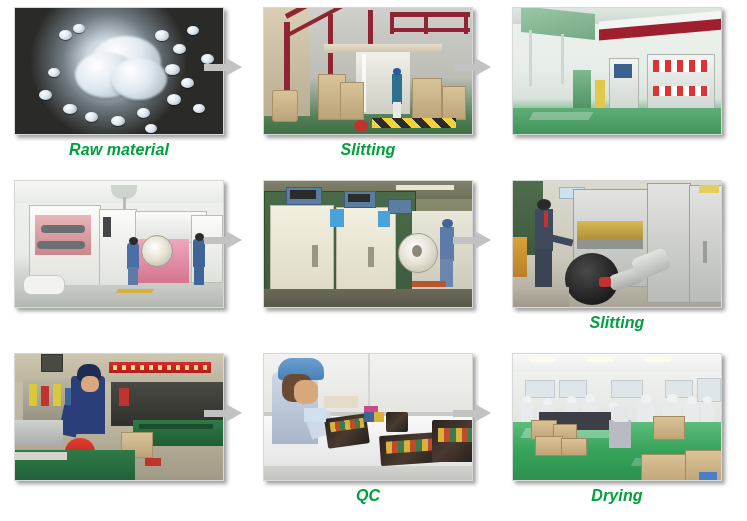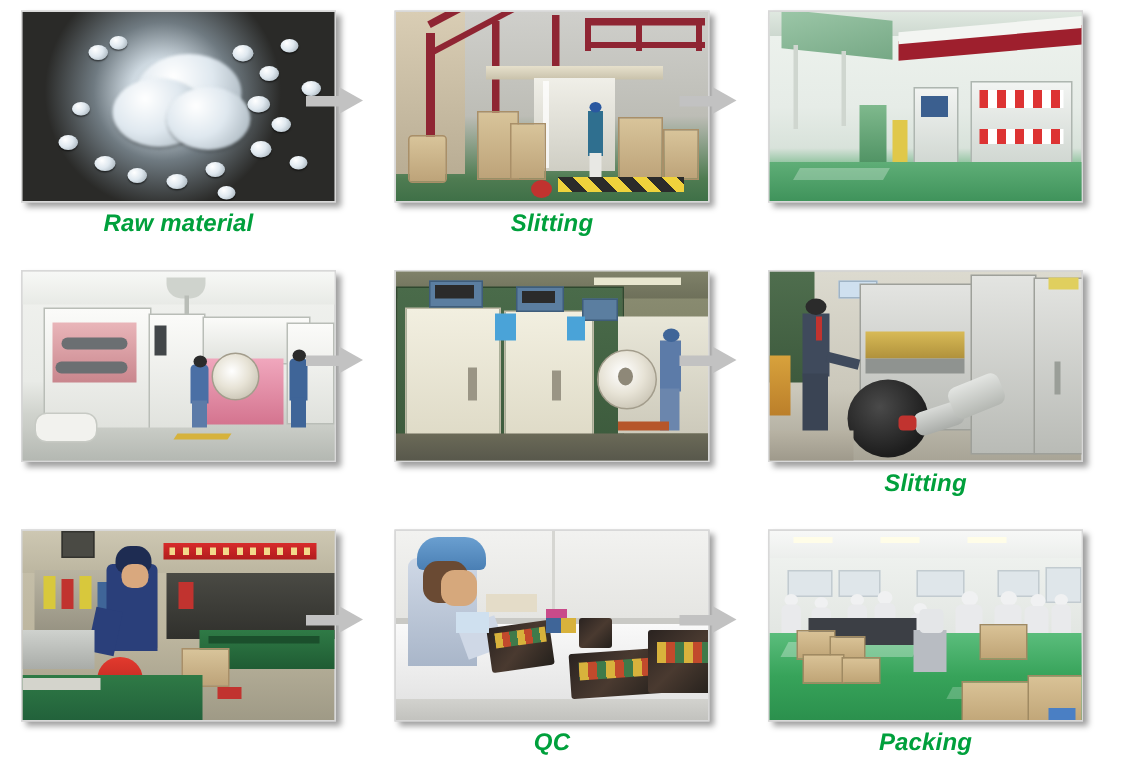--- a/index.html
+++ b/index.html
@@ -467,18 +467,18 @@
           <div class="box" style="left:22px;top:82px;width:26px;height:18px"></div>
           <div class="box" style="left:48px;top:84px;width:24px;height:16px"></div>
           <div class="box" style="left:140px;top:62px;width:30px;height:22px"></div>
           <div class="box" style="left:128px;top:100px;width:44px;height:28px"></div>
           <div class="box" style="left:172px;top:96px;width:38px;height:32px"></div>
           <div class="ph" style="left:96px;top:66px;width:22px;height:28px;background:#b8bcc2"></div>
           <div class="ph" style="left:100px;top:52px;width:16px;height:16px;background:#e4e6e8;border-radius:3px"></div>
           <div class="ph" style="left:186px;top:118px;width:18px;height:10px;background:#4a7fc4"></div>
         </div>
       </div>
-      <div class="label">Packing</div>
+      <div class="label">Drying</div>
     </div>
 
   </div>
 
 </div>
 
 </body></html>

